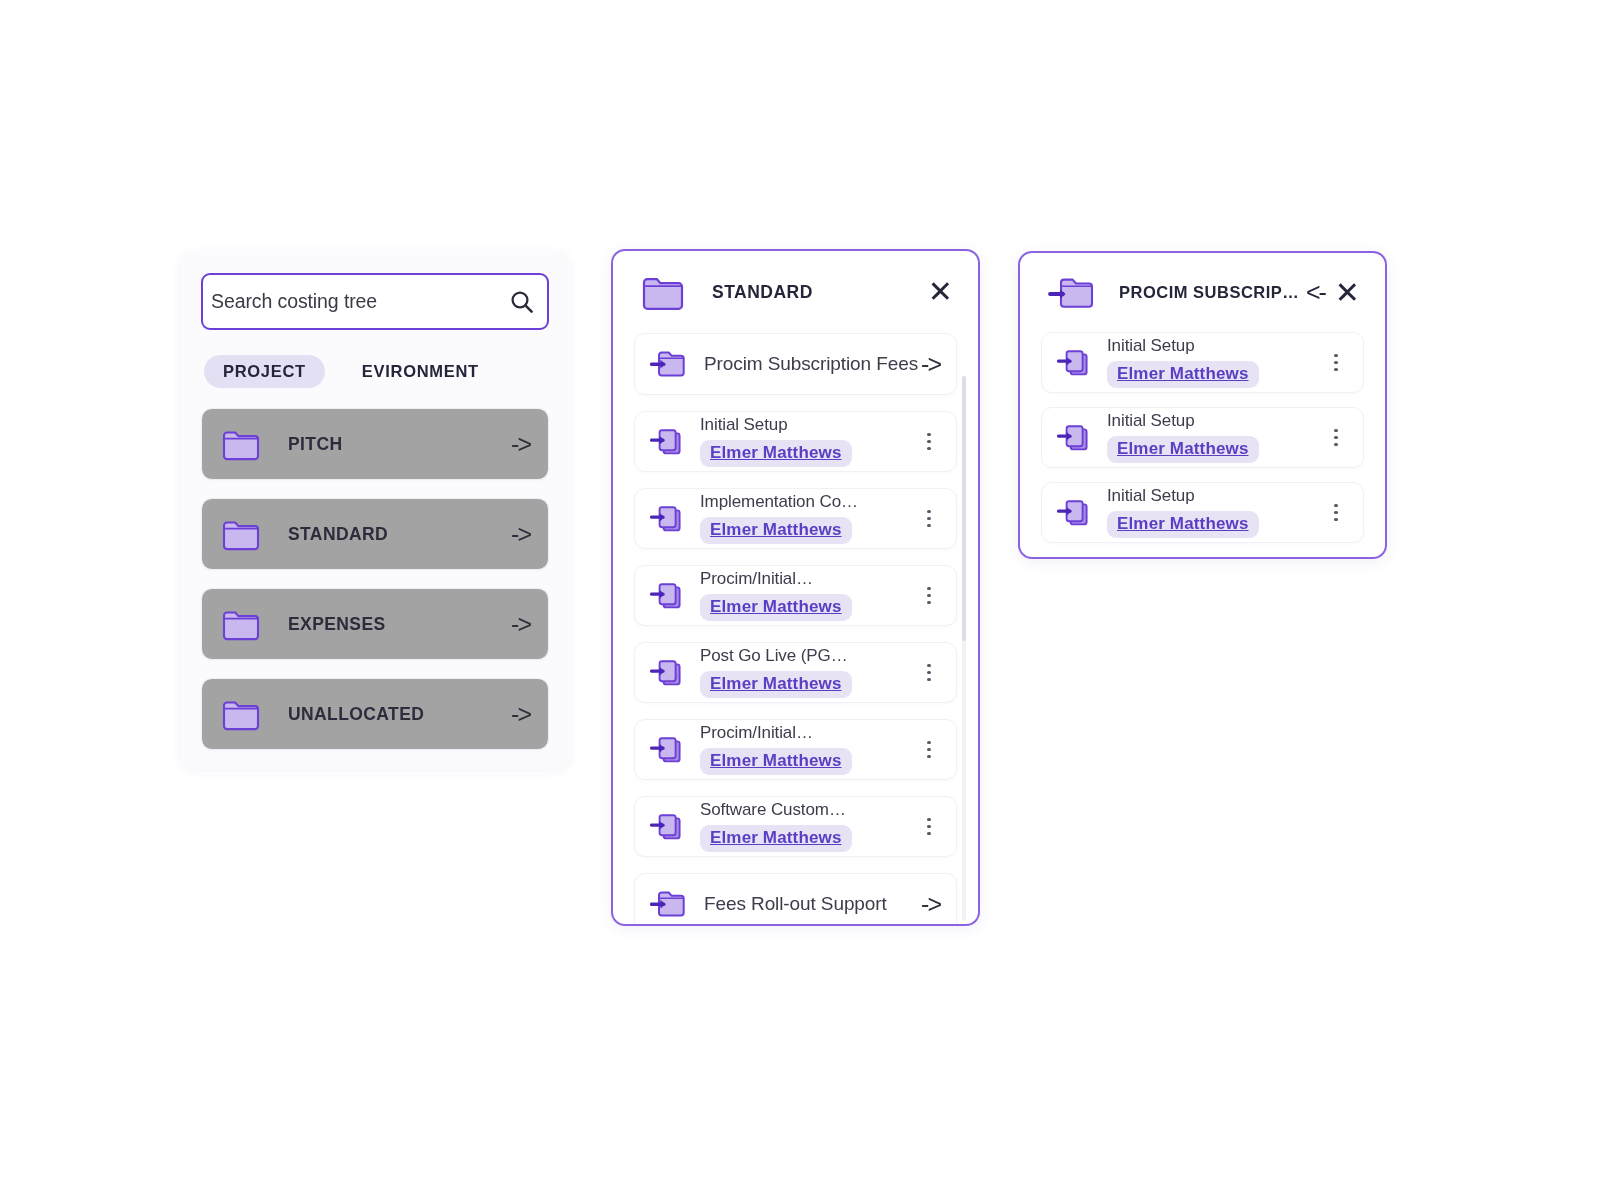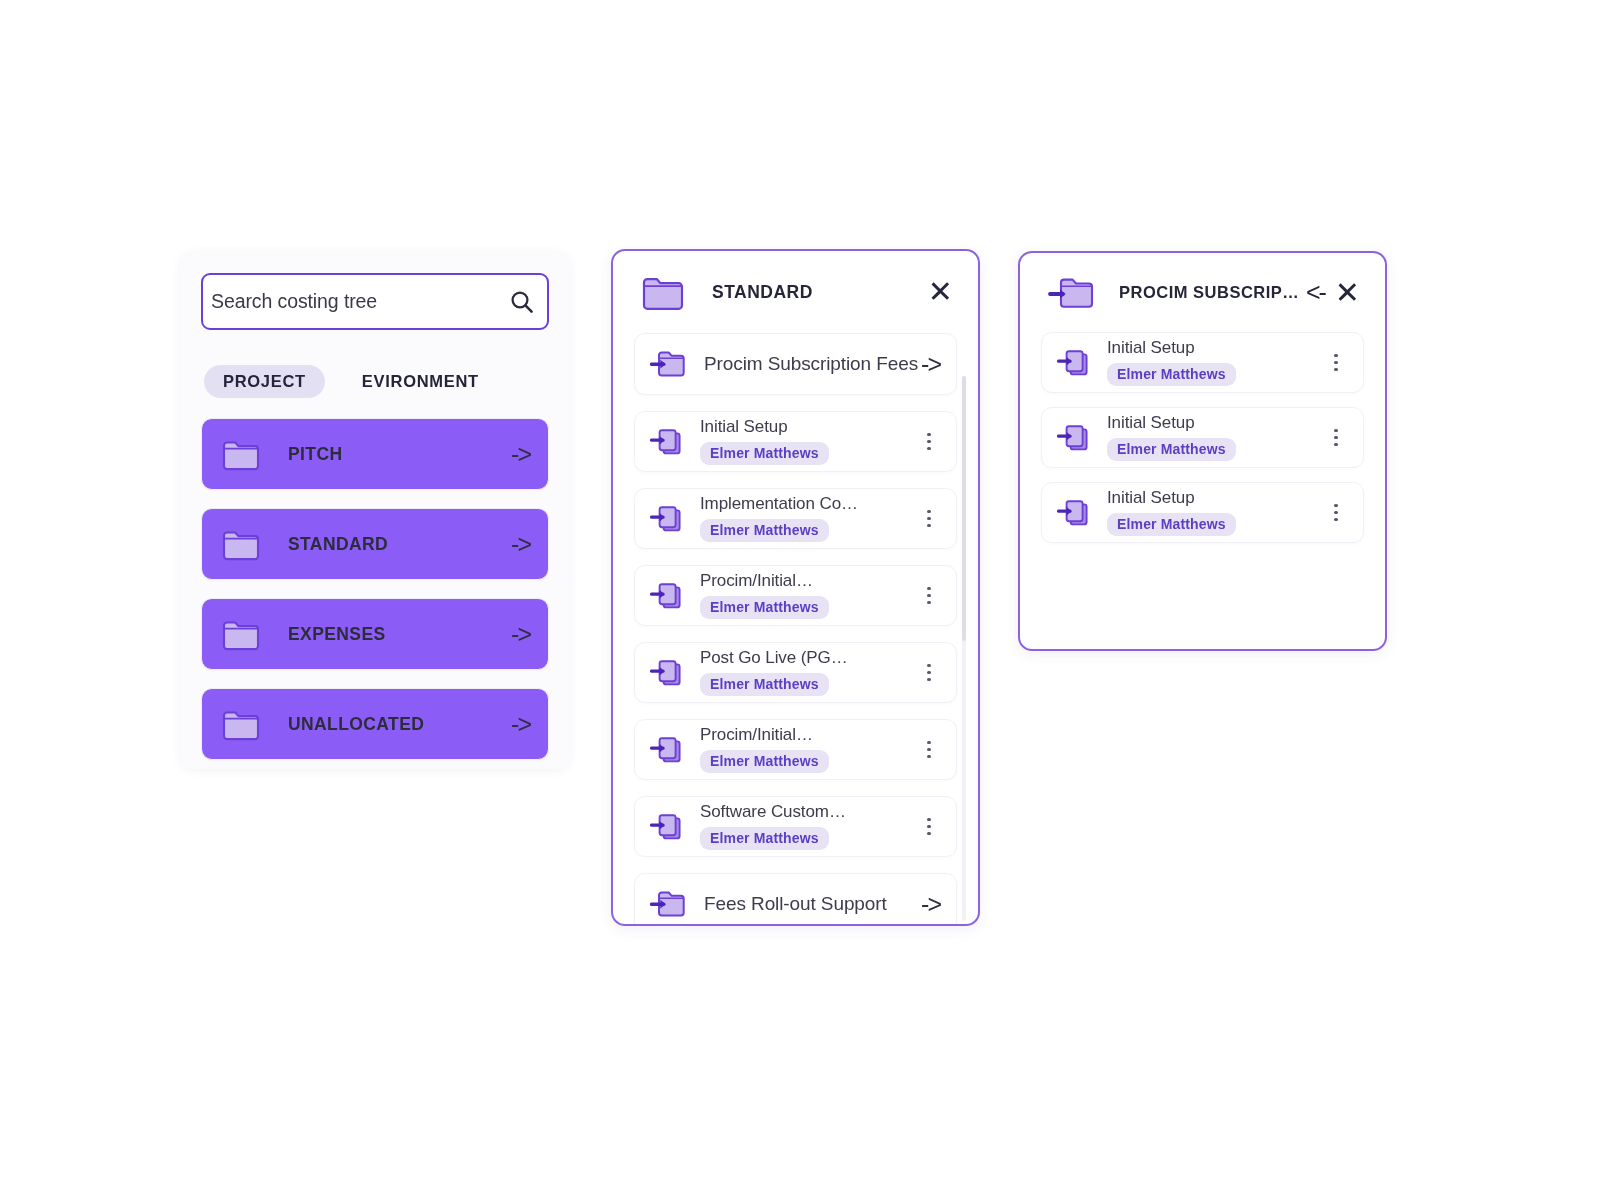--- a/index.html
+++ b/index.html
@@ -50,41 +50,41 @@
   .search-icon-btn {
     width: 34px; height: 34px;
     display: flex; align-items: center; justify-content: center;
     cursor: pointer;
   }
 
   
   #tabs {
     display: flex;
     align-items: center;
-    margin-top: 35px;
+    margin-top: 25px;
     padding-left: 3px;
   }
   .tab {
     font-size: 16.5px;
     font-weight: bold;
     letter-spacing: 0.7px;
     color: #24243a;
     padding: 7px 19px;
     border-radius: 20px;
     cursor: pointer;
     white-space: nowrap;
   }
   .tab.active { background: #e4e0f3; }
   .tab.inactive { background: transparent; margin-left: 18px; }
 
   
   #folder-list { margin-top: 20px; }
   .folder-row {
     height: 72px;
-    background: #8b5cf6;
+    background: #a3a3a3;
     border: 1px solid #f0eff6;
     border-radius: 11px;
     display: flex;
     align-items: center;
     padding: 0 18px 0 19px;
     margin-bottom: 18px;
     cursor: pointer;
     box-shadow: 0 1px 3px rgba(100,80,170,0.035);
   }
   .folder-row-label {
@@ -173,25 +173,26 @@
     letter-spacing: -0.1px;
     white-space: nowrap;
     overflow: hidden;
     line-height: 1.05;
   }
   .owner-badge {
     display: inline-block;
     margin-top: 6px;
     background: #e7e3f5;
     color: #5b3ec4;
-    font-size: 14px;
+    font-size: 17px;
     font-weight: bold;
     letter-spacing: 0.15px;
     border-radius: 9px;
     padding: 3px 10px 4px 10px;
+    text-decoration: underline;
   }
   .kebab {
     width: 22px;
     height: 26px;
     display: flex;
     flex-direction: column;
     align-items: center;
     justify-content: center;
     gap: 3.5px;
     cursor: pointer;
@@ -223,21 +224,21 @@
     border-radius: 3px;
     cursor: pointer;
   }
 
   
   #right-panel {
     position: absolute;
     left: 1018px;
     top: 251px;
     width: 369px;
-    height: 400px;
+    height: 308px;
     background: #ffffff;
     border: 2px solid #8b63e0;
     border-radius: 14px;
     box-shadow: 0 3px 14px rgba(90, 70, 160, 0.09);
     padding: 0 21px;
     overflow: hidden;
   }
   #right-panel .panel-header { height: 79px; }
   #right-panel .panel-title { margin-left: 22px; font-size: 16.5px; }
   #right-panel .list-card { height: 61px; margin-bottom: 14px; }

